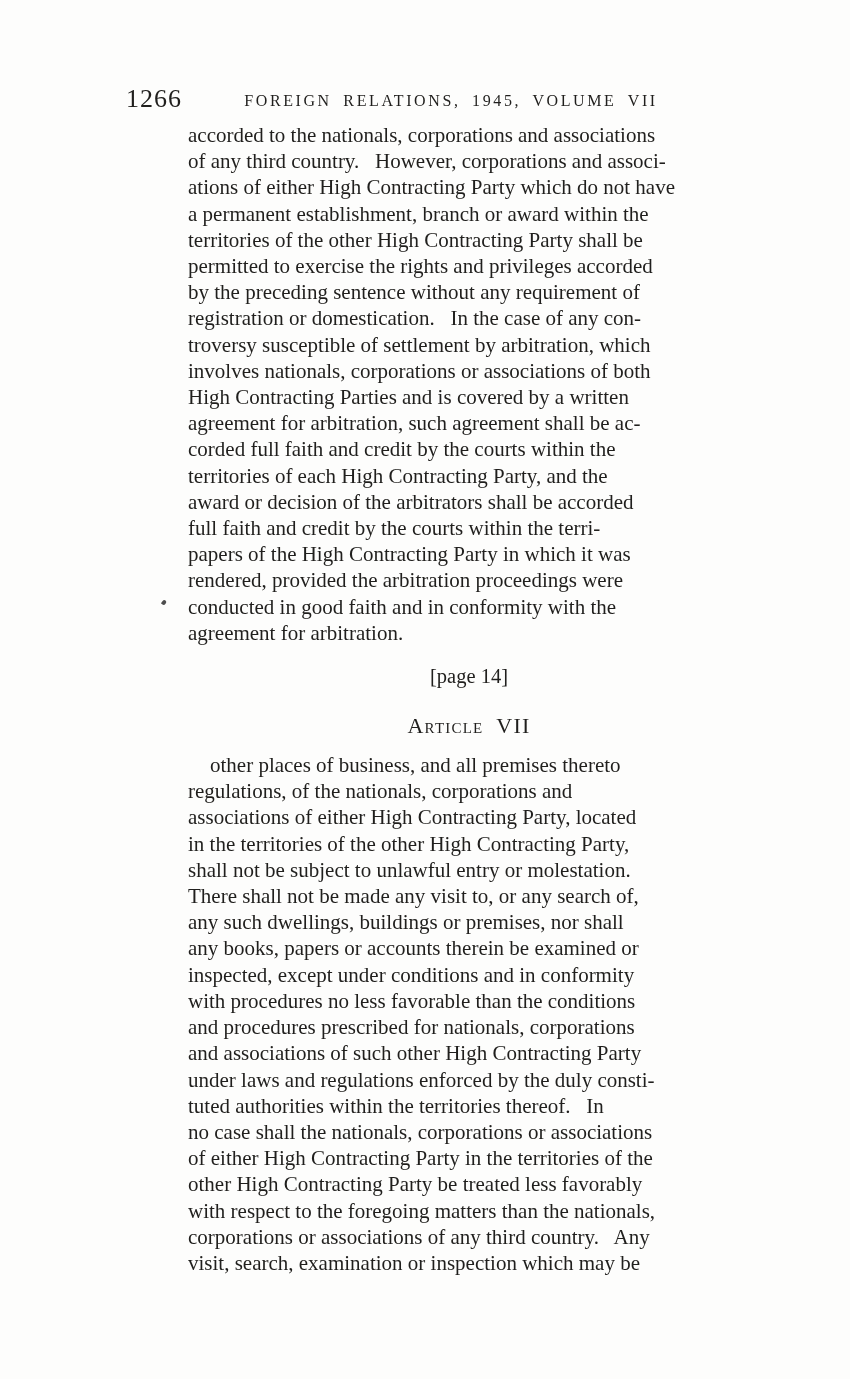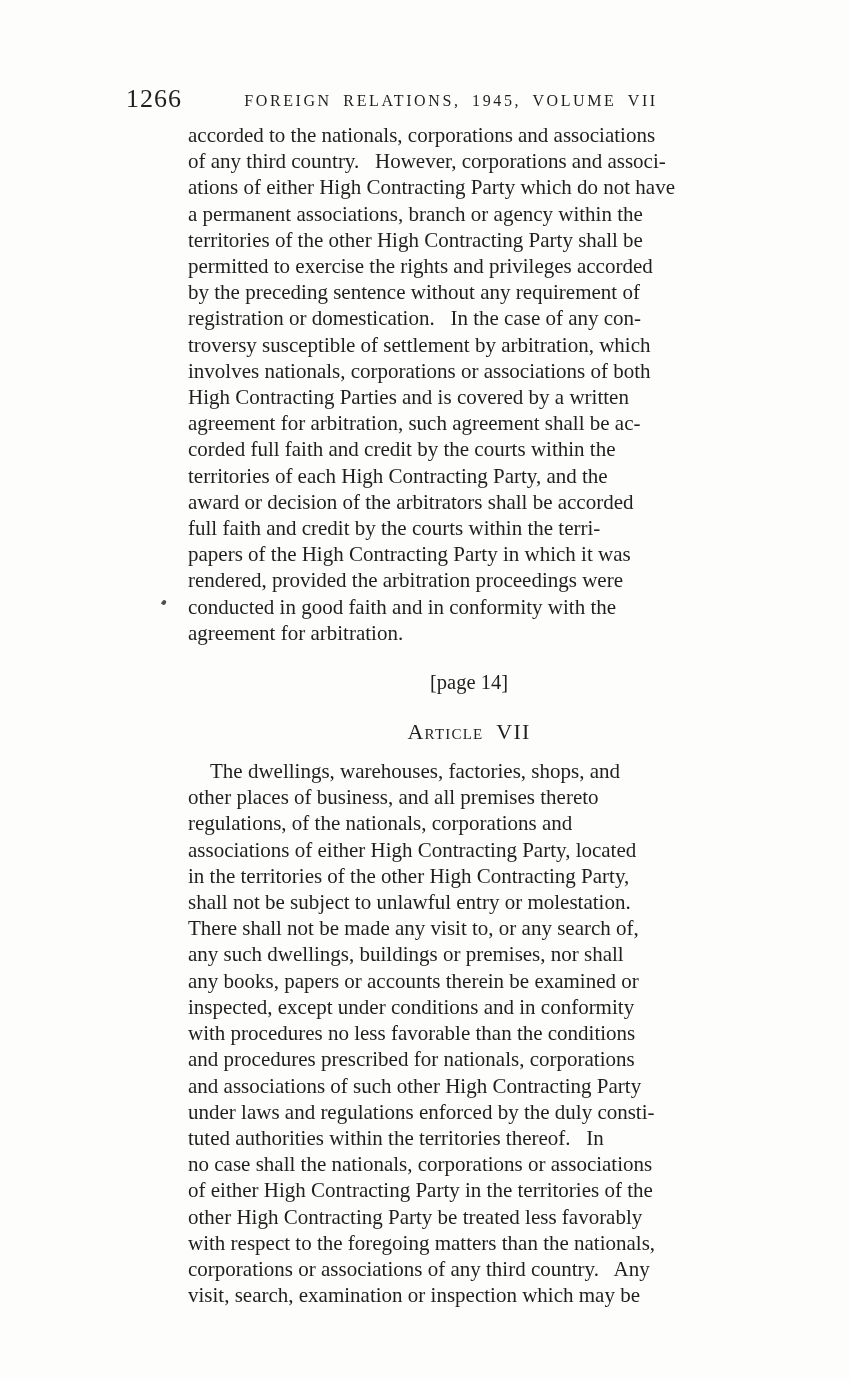--- a/index.html
+++ b/index.html
@@ -46,21 +46,21 @@
   }
   .para .line {
     font-size: 21px;
     line-height: 26.2px;
     white-space: pre;
   }
   .para-2 .line:first-child {
     text-indent: 22px;
   }
   .page-marker {
-    margin-top: 23px;
+    margin-top: 17px;
     text-align: center;
     font-size: 20.5px;
     line-height: 26px;
     white-space: pre;
   }
   .article-heading {
     margin-top: 23px;
     margin-bottom: 13px;
     text-align: center;
     font-size: 22px;
@@ -92,21 +92,21 @@
   </div>
 
   <div class="margin-speck"></div>
 
   <div class="text-column">
 
     <div class="para para-1">
         <div class="line">accorded to the nationals, corporations and associations</div>
         <div class="line">of any third country.   However, corporations and associ-</div>
         <div class="line">ations of either High Contracting Party which do not have</div>
-        <div class="line">a permanent associations, branch or agency within the</div>
+        <div class="line">a permanent establishment, branch or award within the</div>
         <div class="line">territories of the other High Contracting Party shall be</div>
         <div class="line">permitted to exercise the rights and privileges accorded</div>
         <div class="line">by the preceding sentence without any requirement of</div>
         <div class="line">registration or domestication.   In the case of any con-</div>
         <div class="line">troversy susceptible of settlement by arbitration, which</div>
         <div class="line">involves nationals, corporations or associations of both</div>
         <div class="line">High Contracting Parties and is covered by a written</div>
         <div class="line">agreement for arbitration, such agreement shall be ac-</div>
         <div class="line">corded full faith and credit by the courts within the</div>
         <div class="line">territories of each High Contracting Party, and the</div>
@@ -116,21 +116,20 @@
         <div class="line">rendered, provided the arbitration proceedings were</div>
         <div class="line">conducted in good faith and in conformity with the</div>
         <div class="line">agreement for arbitration.</div>
       </div>
 
     <div class="page-marker">[page 14]</div>
 
     <div class="article-heading">Article  VII</div>
 
     <div class="para para-2">
-        <div class="line">The dwellings, warehouses, factories, shops, and</div>
         <div class="line">other places of business, and all premises thereto</div>
         <div class="line">regulations, of the nationals, corporations and</div>
         <div class="line">associations of either High Contracting Party, located</div>
         <div class="line">in the territories of the other High Contracting Party,</div>
         <div class="line">shall not be subject to unlawful entry or molestation.</div>
         <div class="line">There shall not be made any visit to, or any search of,</div>
         <div class="line">any such dwellings, buildings or premises, nor shall</div>
         <div class="line">any books, papers or accounts therein be examined or</div>
         <div class="line">inspected, except under conditions and in conformity</div>
         <div class="line">with procedures no less favorable than the conditions</div>

